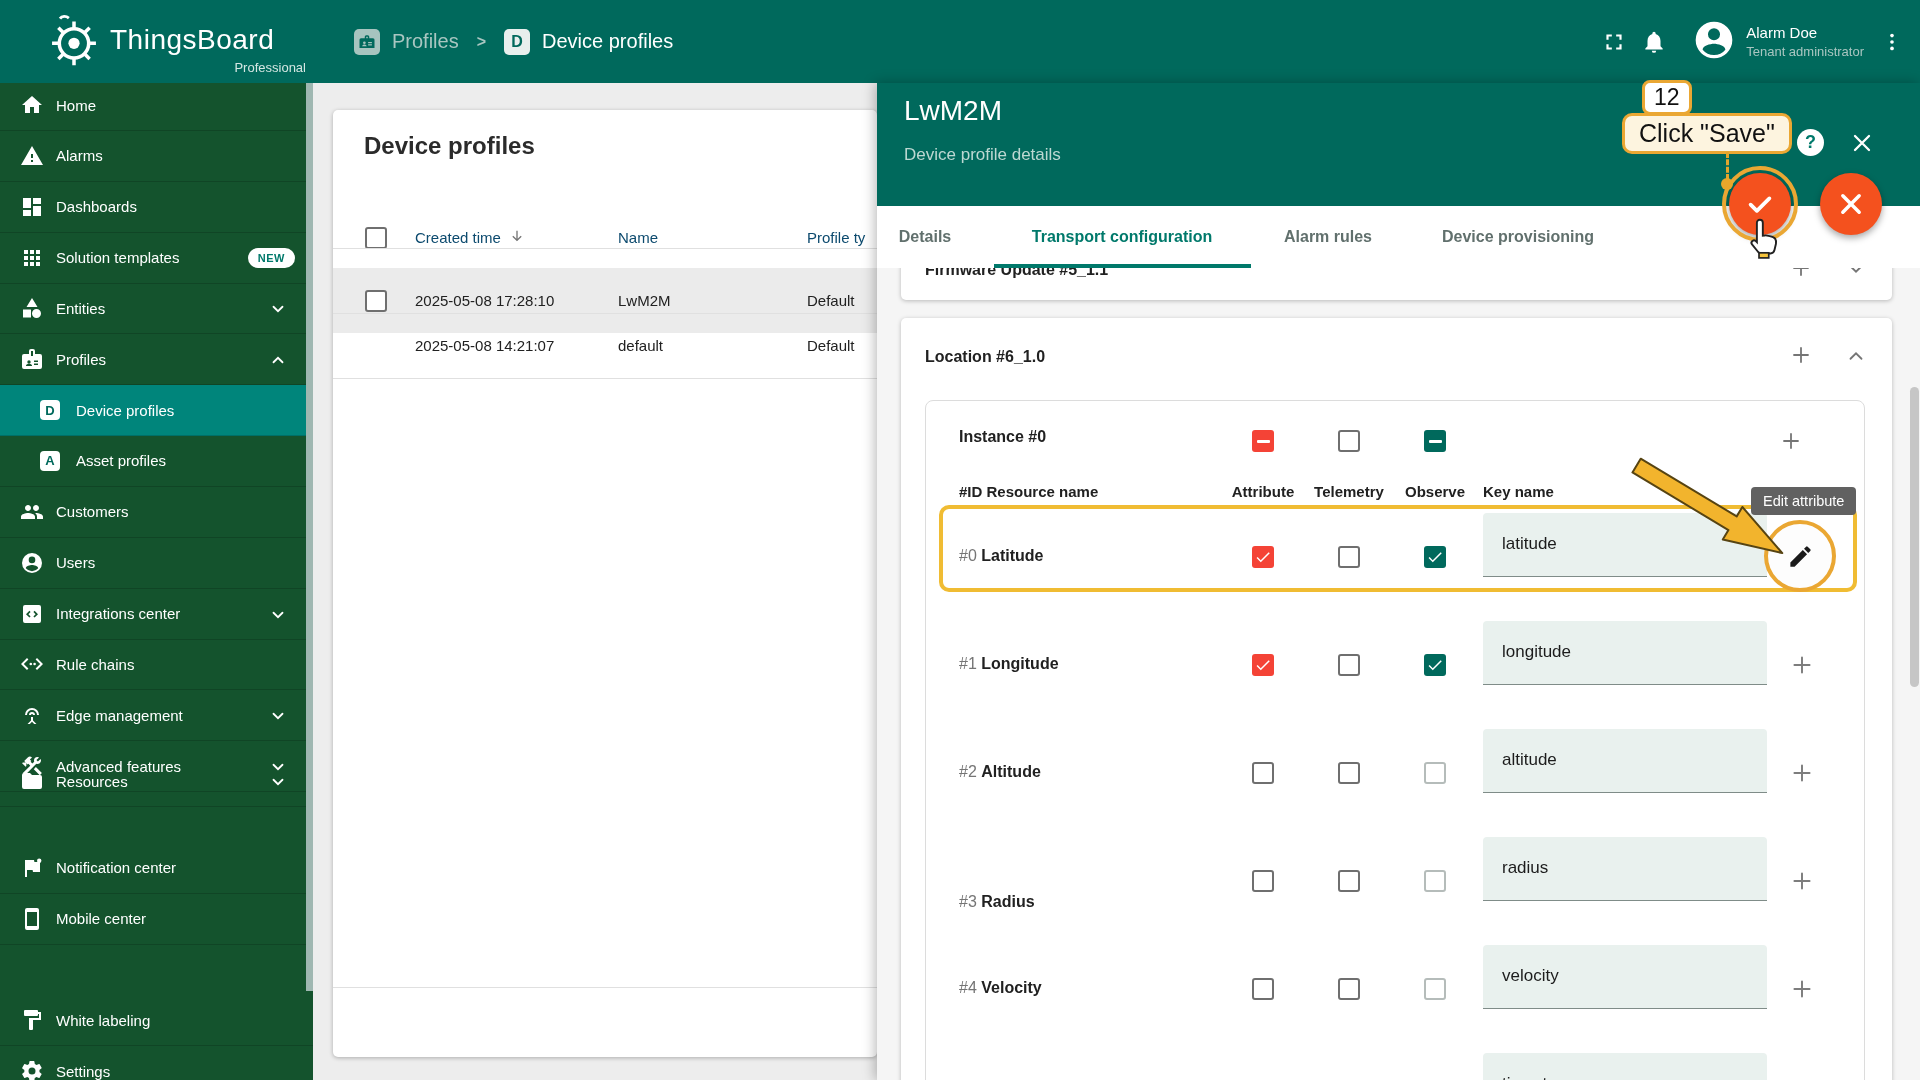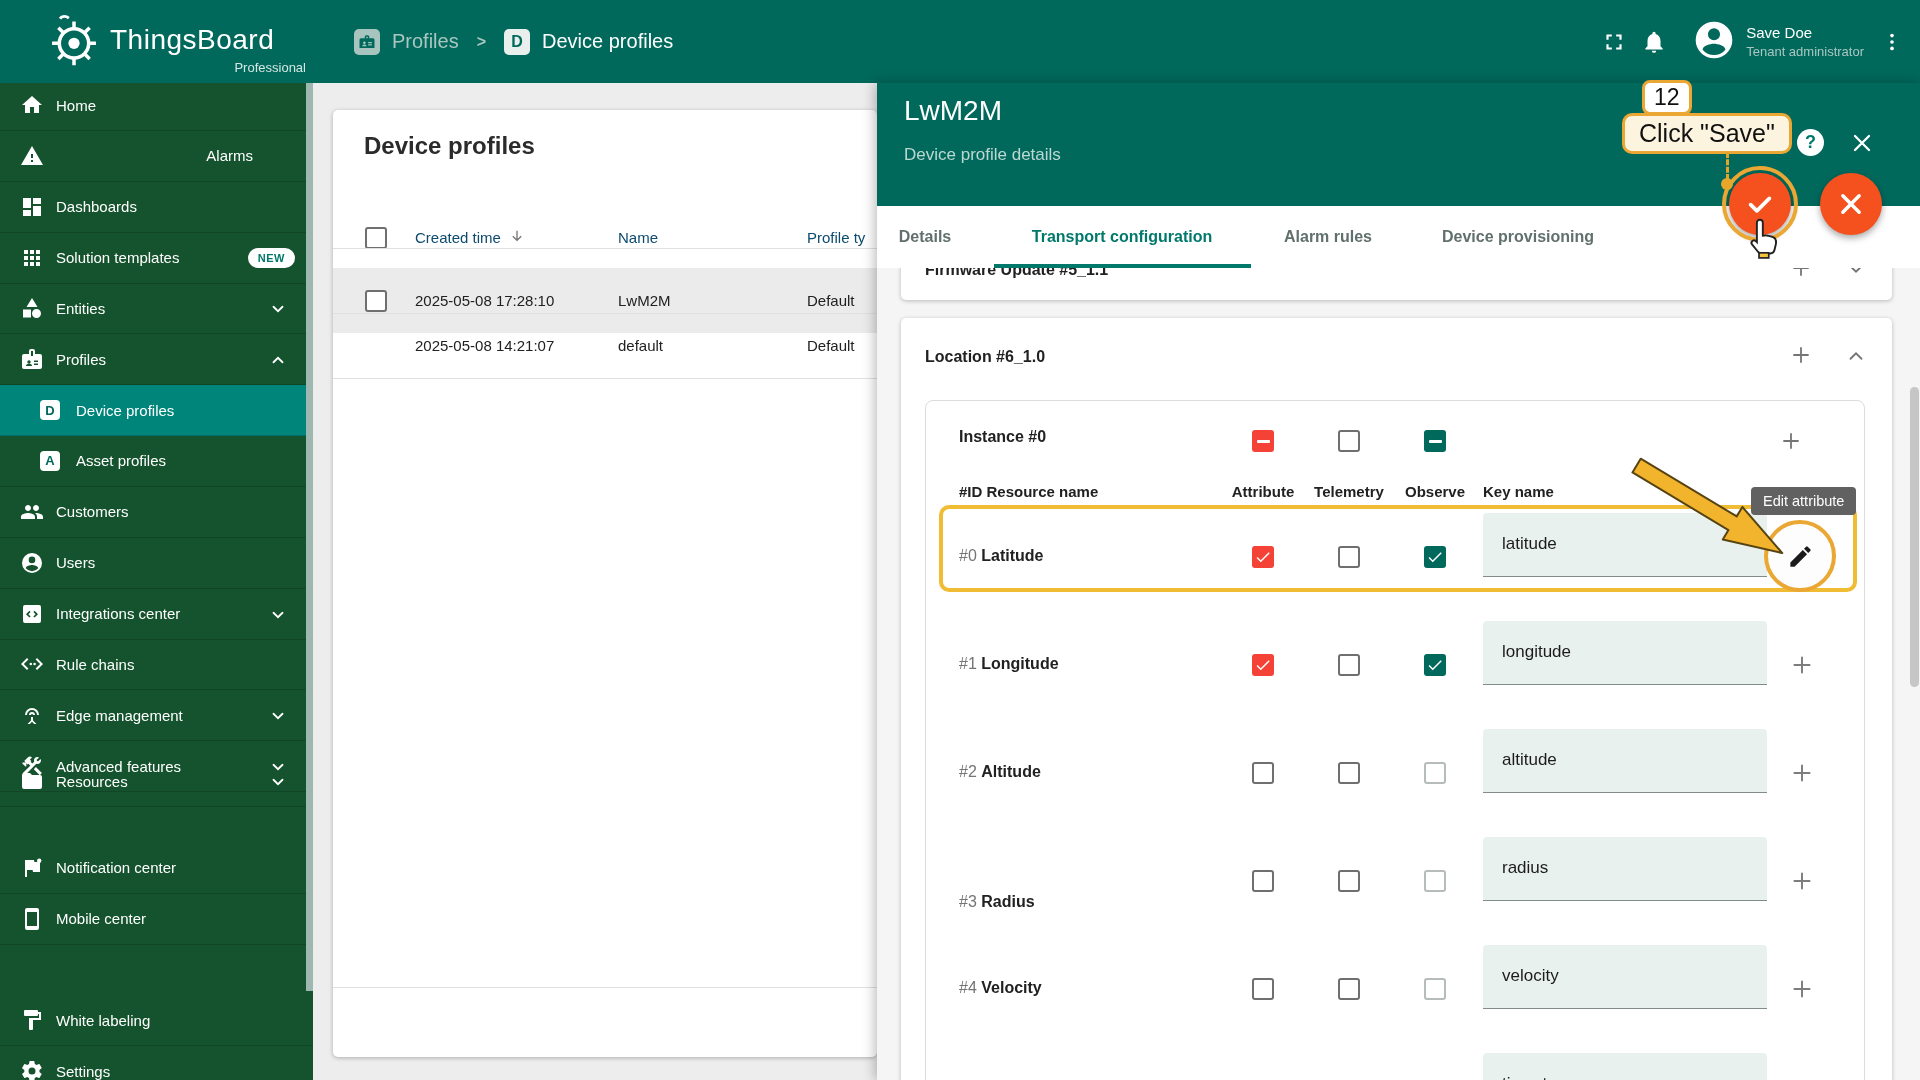--- a/index.html
+++ b/index.html
@@ -163,42 +163,42 @@
           <path d="M12 22a2 2 0 0 0 2-2h-4a2 2 0 0 0 2 2zm6-6v-5c0-3.07-1.63-5.64-4.5-6.32V4a1.5 1.5 0 0 0-3 0v.68C7.64 5.36 6 7.92 6 11v5l-2 2v1h16v-1l-2-2z"></path>
         </svg>
     </span>
     <div id="user-block">
       <span>
         <svg width="44" height="44" viewBox="0 0 24 24" fill="#fff">
             <path d="M12 2a10 10 0 1 0 0 20 10 10 0 0 0 0-20zm0 3.6a3.3 3.3 0 1 1 0 6.6 3.3 3.3 0 0 1 0-6.6zm0 14.6a8 8 0 0 1-6.2-2.9c.03-2.1 4.13-3.2 6.2-3.2s6.17 1.1 6.2 3.2a8 8 0 0 1-6.2 2.9z"></path>
           </svg>
       </span>
       <span>
-        <div id="user-name">Save Doe</div>
+        <div id="user-name">Alarm Doe</div>
         <div id="user-role">Tenant administrator</div>
       </span>
     </div>
     <span class="tb-iconbtn" style="margin:0 8px;">
       <svg width="22" height="22" viewBox="0 0 24 24" fill="#fff">
           <circle cx="12" cy="5" r="2"></circle>
           <circle cx="12" cy="12" r="2"></circle>
           <circle cx="12" cy="19" r="2"></circle>
         </svg>
     </span>
   </div>
 </header>
 
 <nav id="sidebar">
     <div class="sb-item" style="top: -3px;">
       <span class="sb-ico"><svg viewBox="0 0 24 24" width="24" height="24" fill="currentColor">
           <path d="M10 20v-6h4v6h5v-8h3L12 3 2 12h3v8z"></path>
         </svg></span>
       <span class="sb-label">Home</span>
     </div>
-    <div class="sb-item" style="top: 47.85px; text-align: right;">
+    <div class="sb-item" style="top: 47.85px;">
       <span class="sb-ico"><svg viewBox="0 0 24 24" width="24" height="24" fill="currentColor">
           <path d="M1 21h22L12 2 1 21zm12-3h-2v-2h2v2zm0-4h-2v-4h2v4z"></path>
         </svg></span>
       <span class="sb-label">Alarms</span>
     </div>
     <div class="sb-item" style="top: 98.7px;">
       <span class="sb-ico"><svg viewBox="0 0 24 24" width="24" height="24" fill="currentColor">
           <path d="M3 13h8V3H3v10zm0 8h8v-6H3v6zm10 0h8V11h-8v10zm0-18v6h8V3h-8z"></path>
         </svg></span>
       <span class="sb-label">Dashboards</span>

